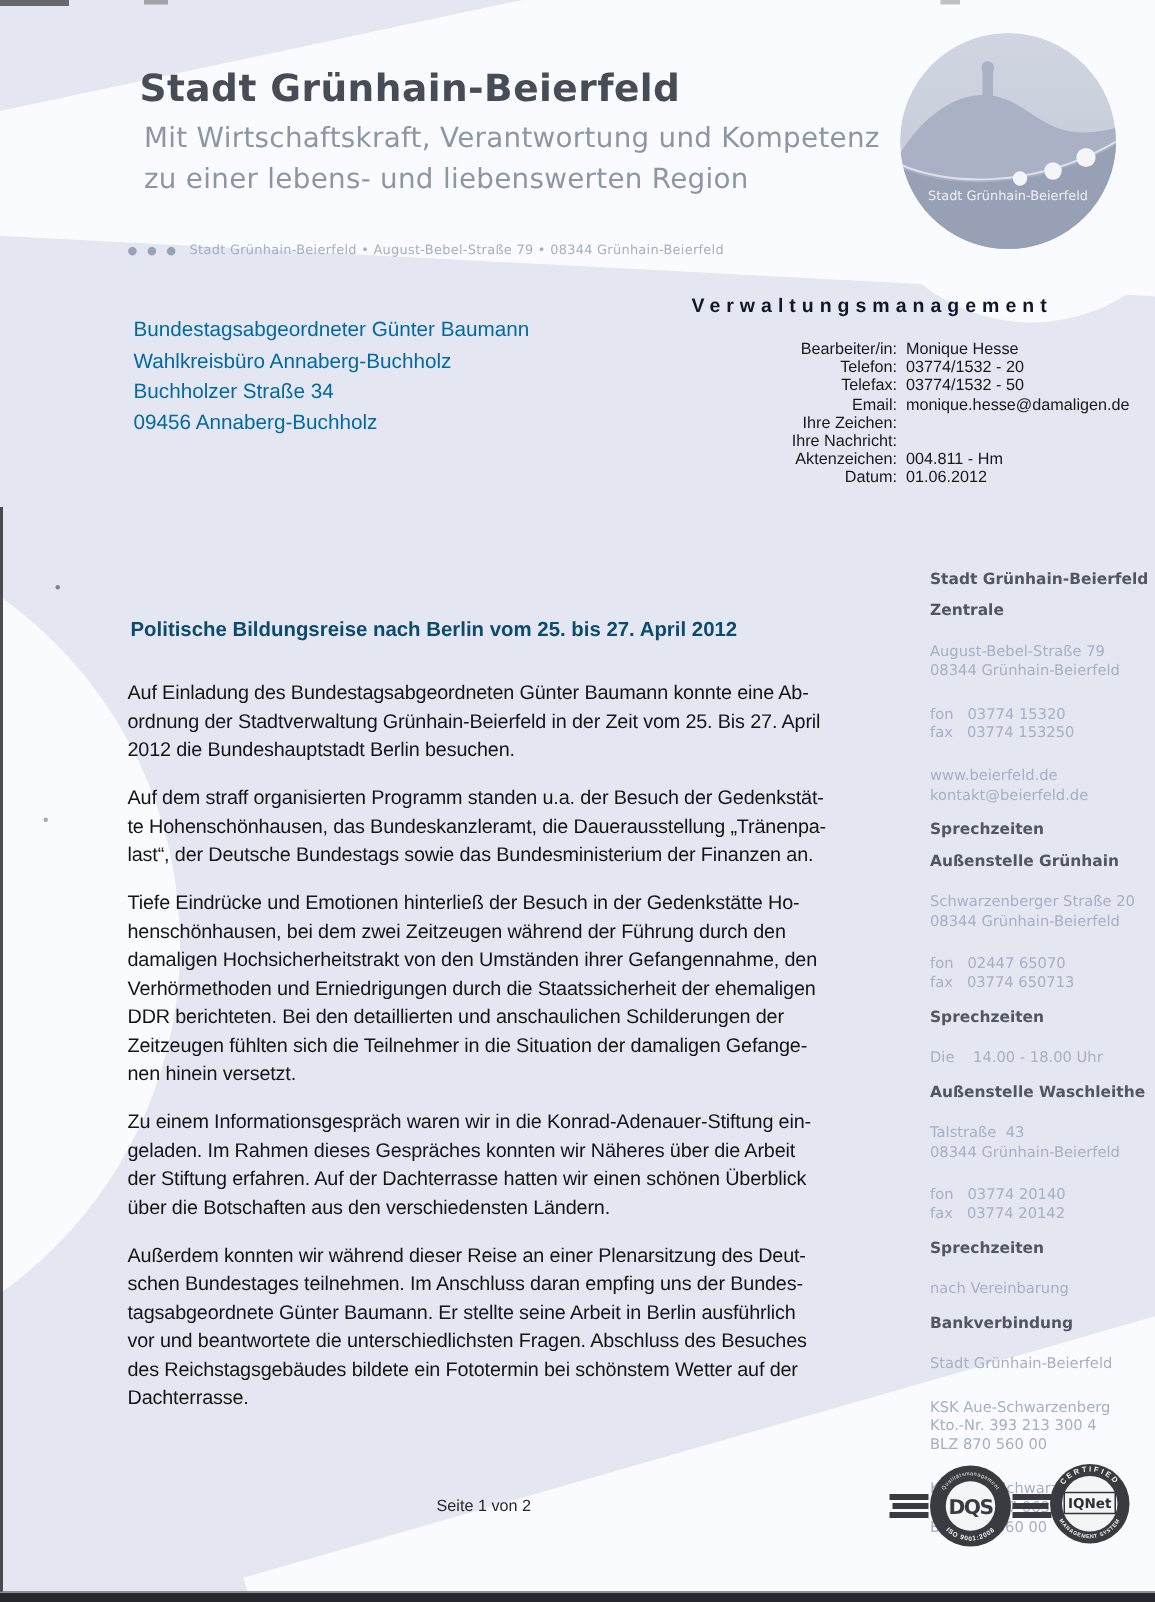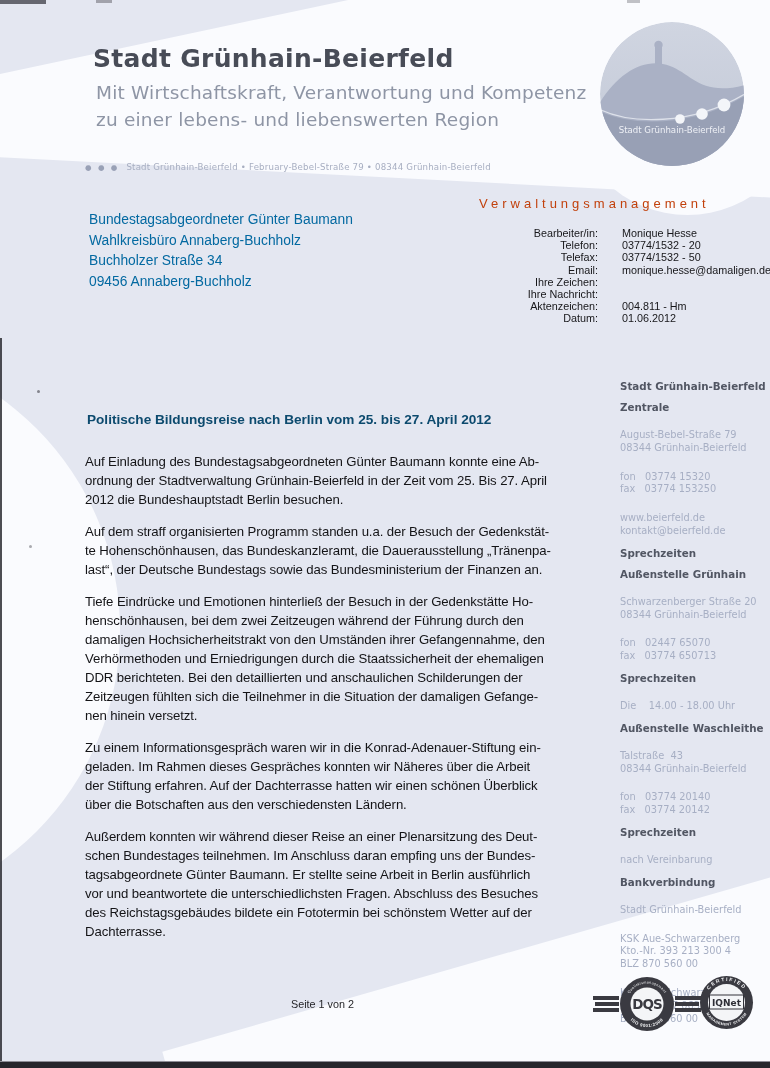--- a/index.html
+++ b/index.html
@@ -23,24 +23,24 @@
   .lh-tag1 { top:82px; } .lh-tag2 { top:109px; }
   .seal { position:absolute; left:598px; top:20px; width:148px; height:148px; }
 
   .sender { position:absolute; left:85px; top:162px; font-family:"DejaVu Sans", sans-serif;
     font-size:8.6px; color:#a7aec1; letter-spacing:.2px; white-space:nowrap; }
   .sender .dots { letter-spacing:2px; font-size:7.5px; color:#99a1b6; margin-right:7px; }
 
   .recipient { position:absolute; left:89px; top:210px; font-size:13.8px; line-height:20.5px;
     white-space:pre-wrap; color:#0369a1; }
 
-  .mgmt-title { position:absolute; left:479px; top:196px; font-size:13px; font-weight:400;
-    letter-spacing:4px; color:#c2410c; white-space:nowrap; }
+  .mgmt-title { position:absolute; left:461px; top:196px; font-size:13px; font-weight:700;
+    letter-spacing:4px; color:#0f172a; white-space:nowrap; }
   .mgmt { position:absolute; left:462px; top:227px; width:300px;
-    display:grid; grid-template-columns:136px auto; column-gap:24px;
+    display:grid; grid-template-columns:136px auto; column-gap:6px;
     font-size:10.8px; line-height:12.2px; color:#17171a; }
   .mgmt .lab { text-align:right; min-height:12.2px; }
   .mgmt .val { text-align:left;  min-height:12.2px; }
 
   .subject { position:absolute; left:87px; top:412px; font-size:13.6px; font-weight:700; color:#0c4a6e; }
 
   .body-col { position:absolute; left:85px; top:452px; width:522px;
     font-size:13.2px; line-height:19px; letter-spacing:-.1px; color:#141417; }
   .body-col p { margin:0 0 13px 0; white-space:pre-wrap; }
 
@@ -101,21 +101,21 @@
       <path d="M -5 150 L -5 88 C 30 108 95 108 150 74 L 150 150 Z" fill="#98a0b5"></path>
       <path d="M -5 86 C 30 106 95 106 150 72" fill="none" stroke="#dde1ea" stroke-width="1.3"></path>
       <circle cx="82" cy="99" r="4.8" fill="#f3f5f9"></circle>
       <circle cx="104" cy="94" r="5.8" fill="#f3f5f9"></circle>
       <circle cx="126" cy="85" r="6.4" fill="#f3f5f9"></circle>
       <text x="74" y="113" text-anchor="middle" font-size="8.6" fill="#eef0f6" font-family="DejaVu Sans, sans-serif">Stadt Grünhain-Beierfeld</text>
     </g>
   </svg>
 
   <div class="sender">
-    <span class="dots">● ● ●</span><span>Stadt Grünhain-Beierfeld  •  February-Bebel-Straße 79  •  08344 Grünhain-Beierfeld</span>
+    <span class="dots">● ● ●</span><span>Stadt Grünhain-Beierfeld  •  August-Bebel-Straße 79  •  08344 Grünhain-Beierfeld</span>
   </div>
 
   <div class="recipient">Bundestagsabgeordneter Günter Baumann
 Wahlkreisbüro Annaberg-Buchholz
 Buchholzer Straße 34
 09456 Annaberg-Buchholz</div>
 
   <div class="mgmt-title">Verwaltungsmanagement</div>
   <div class="mgmt">
     <div class="lab">Bearbeiter/in:</div>

